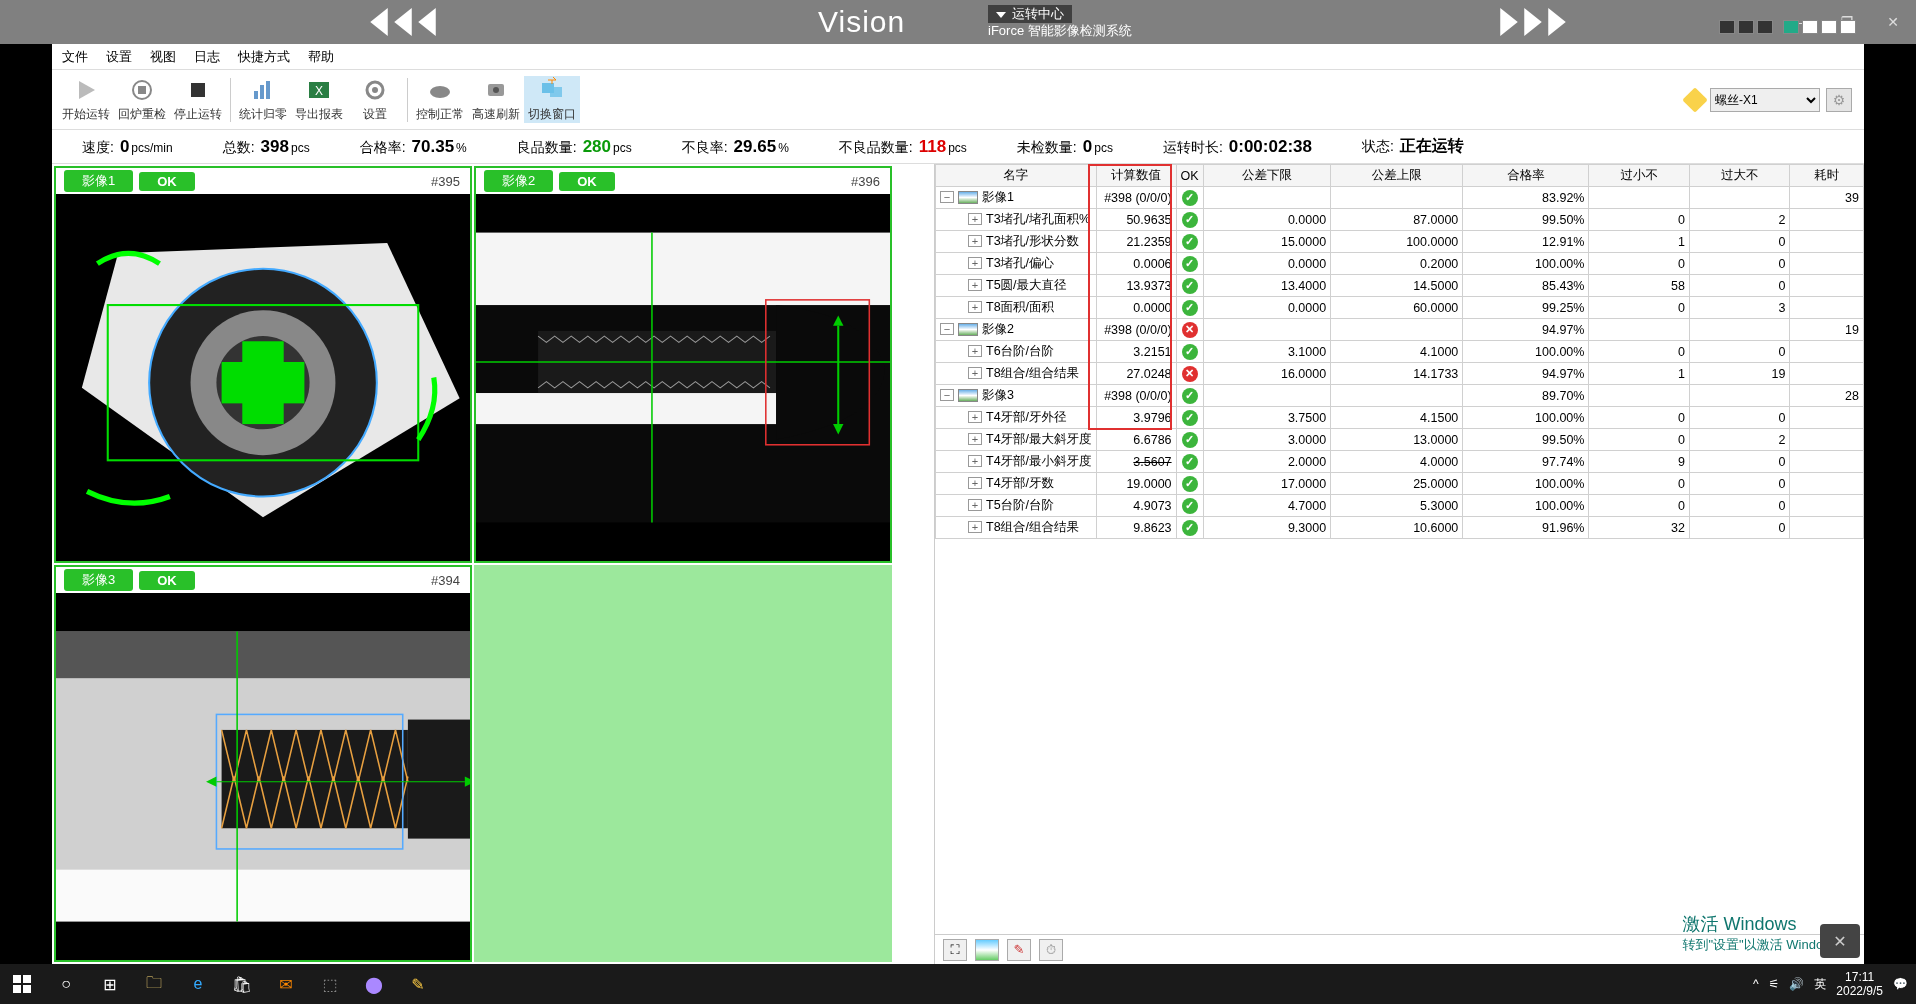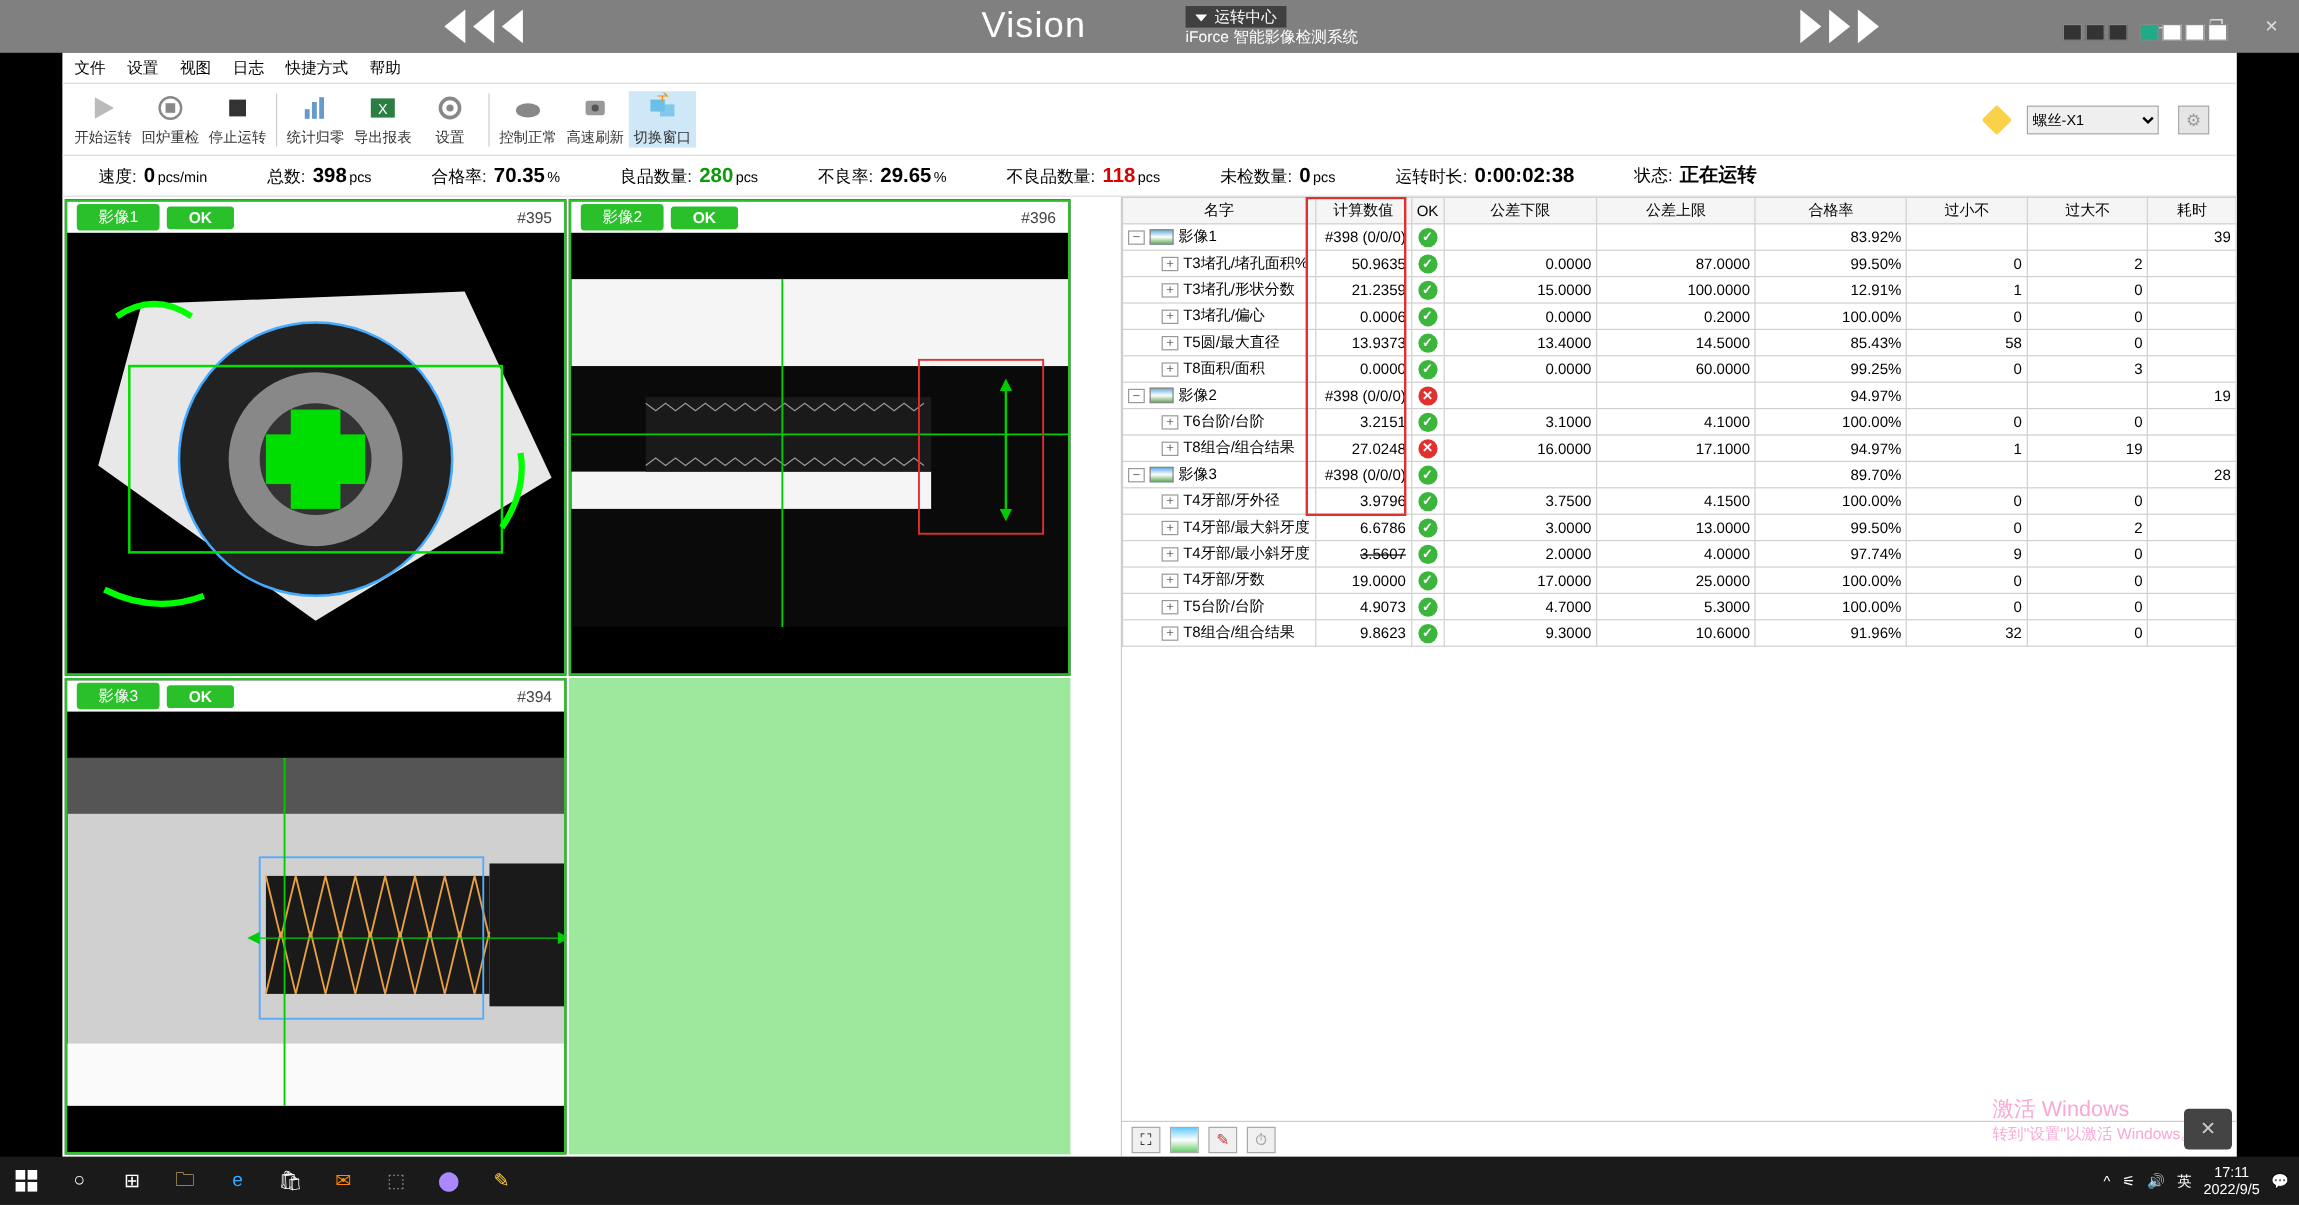--- a/index.html
+++ b/index.html
@@ -19,21 +19,21 @@
 .app { position:absolute; top:44px; left:52px; right:52px; bottom:40px; background:#fff; }
 
 .menubar { height:26px; display:flex; align-items:center; gap:18px; padding:0 10px; font-size:13px; border-bottom:1px solid #ddd; }
 .menubar span { cursor:default; }
 
 .toolbar { height:60px; display:flex; align-items:center; padding:0 6px; border-bottom:1px solid #ddd; position:relative; }
 .tool { display:flex; flex-direction:column; align-items:center; width:56px; gap:2px; font-size:12px; color:#333; }
 .tool .ico { width:28px; height:28px; display:flex; align-items:center; justify-content:center; }
 .tool.active { background:#cfe8f7; }
 .tsep { width:1px; height:44px; background:#ccc; margin:0 4px; }
-.prod { position:absolute; right:23px; display:flex; align-items:center; gap:16px; }
+.prod { position:absolute; right:12px; display:flex; align-items:center; gap:6px; }
 .prod select { width:110px; height:24px; font-size:12px; border:1px solid #aaa; }
 .prod .tag { width:18px; height:18px; background:#f9d24a; border-radius:2px; transform:rotate(45deg);}
 .prod .gear { width:26px; height:24px; background:#e5e5e5; border:1px solid #aaa; display:flex; align-items:center; justify-content:center; color:#999; font-size:14px;}
 
 .color-boxes { position:absolute; right:8px; top:-24px; display:flex; gap:3px; }
 .color-boxes div { width:16px; height:14px; border:1px solid #888; }
 
 .statsbar { height:34px; display:flex; align-items:center; padding:0 30px; gap:50px; font-size:15px; border-bottom:1px solid #ddd; }
 .statsbar .lbl { font-size:14px; margin-right:6px; }
 .statsbar .val { font-weight:bold; font-size:17px; }
@@ -61,21 +61,21 @@
 table.dt .tree { display:inline-block; width:14px; text-align:center; color:#666; border:1px solid #999; line-height:10px; font-size:11px; margin-right:4px;}
 table.dt .thumb { display:inline-block; width:20px; height:13px; background:linear-gradient(#6ab0e8,#fff 50%,#6ab060); vertical-align:middle; margin-right:4px; border:1px solid #888;}
 .okchk { display:inline-flex; width:16px; height:16px; border-radius:50%; align-items:center; justify-content:center; color:#fff; font-size:11px; font-weight:bold;}
 .okchk.g { background:#3cb53c; }
 .okchk.r { background:#e03030; }
 .redbox { position:absolute; border:2px solid #e03030; pointer-events:none; }
 
 .bottom-tools { height:30px; border-top:1px solid #ccc; display:flex; align-items:center; padding:0 8px; gap:8px; }
 .bottom-tools .bt { width:24px; height:22px; border:1px solid #aaa; display:flex; align-items:center; justify-content:center; font-size:13px; background:#f0f0f0;}
 
-.watermark { position:absolute; right:86px; bottom:50px; color:#f9a8d4; font-size:18px; }
+.watermark { position:absolute; right:64px; bottom:50px; color:#0f766e; font-size:18px; }
 .watermark .sub { font-size:13px; }
 
 .taskbar { position:absolute; bottom:0; left:0; right:0; height:40px; background:#1a1a1a; display:flex; align-items:center; }
 .taskbar .tb { width:44px; height:40px; display:flex; align-items:center; justify-content:center; color:#fff; }
 .taskbar .tb svg { width:20px; height:20px; fill:#fff; }
 .taskbar .tray { position:absolute; right:0; display:flex; align-items:center; color:#fff; font-size:12px; gap:10px; padding-right:8px;}
 .taskbar .clock { text-align:center; line-height:14px; }
 
 .notif { position:absolute; right:56px; bottom:46px; width:40px; height:34px; background:#444; border-radius:4px; display:flex; align-items:center; justify-content:center;}
 </style>
@@ -427,21 +427,21 @@
                 <td>100.00%</td>
                 <td>0</td>
                 <td>0</td>
                 <td></td>
               </tr>
               <tr>
                 <td class="name"><span style="display:inline-block;width:28px"></span><span class="tree">+</span>T8组合/组合结果</td>
                 <td>27.0248</td>
                 <td style="text-align: center;"><span class="okchk r">✕</span></td>
                 <td>16.0000</td>
-                <td>17.1000</td>
+                <td>14.1733</td>
                 <td>94.97%</td>
                 <td>1</td>
                 <td>19</td>
                 <td></td>
               </tr>
               <tr>
                 <td class="name"><span class="tree">−</span><span class="thumb"></span>影像3</td>
                 <td>#398 (0/0/0)</td>
                 <td style="text-align: center;"><span class="okchk g">✓</span></td>
                 <td></td>

